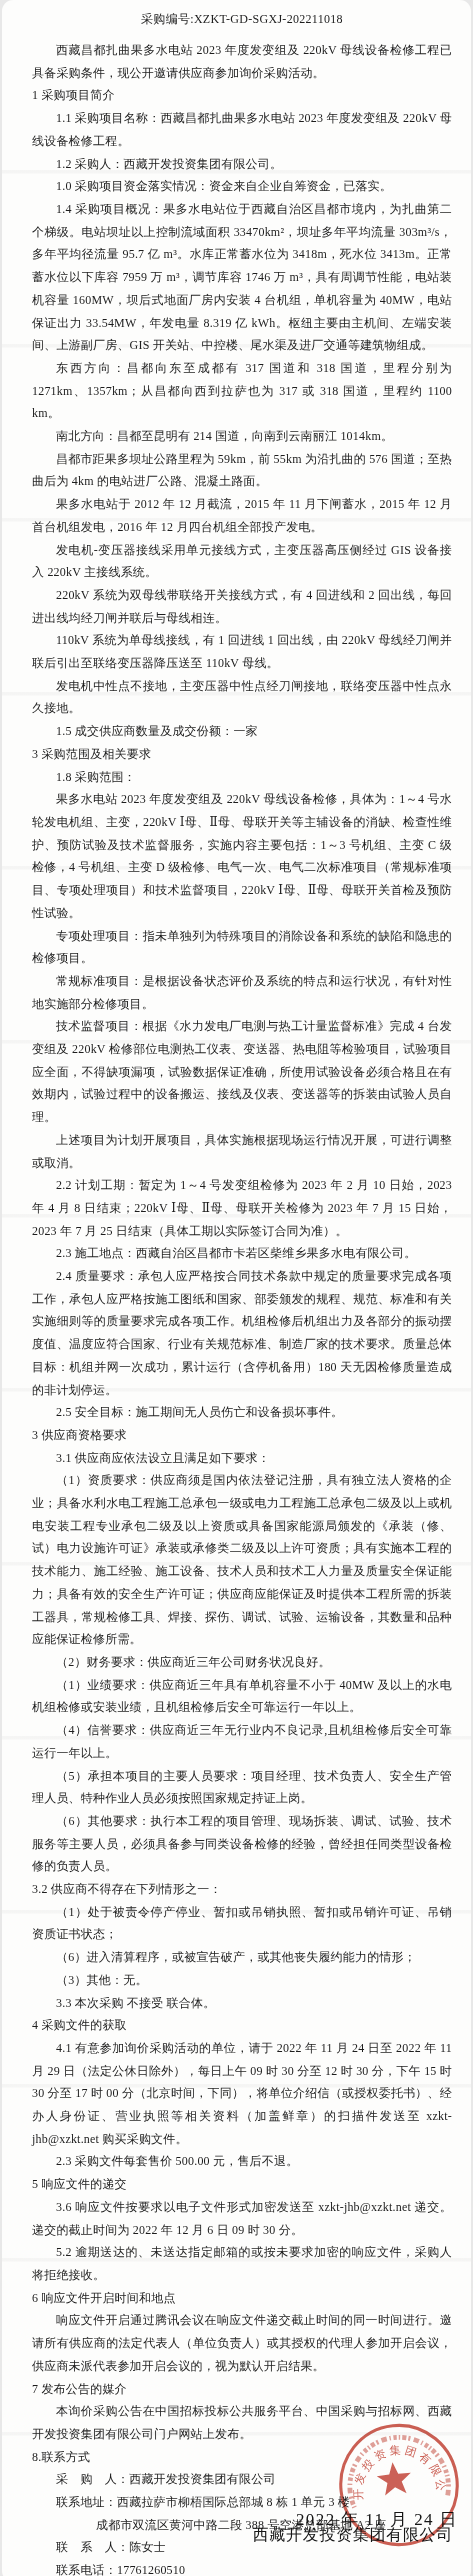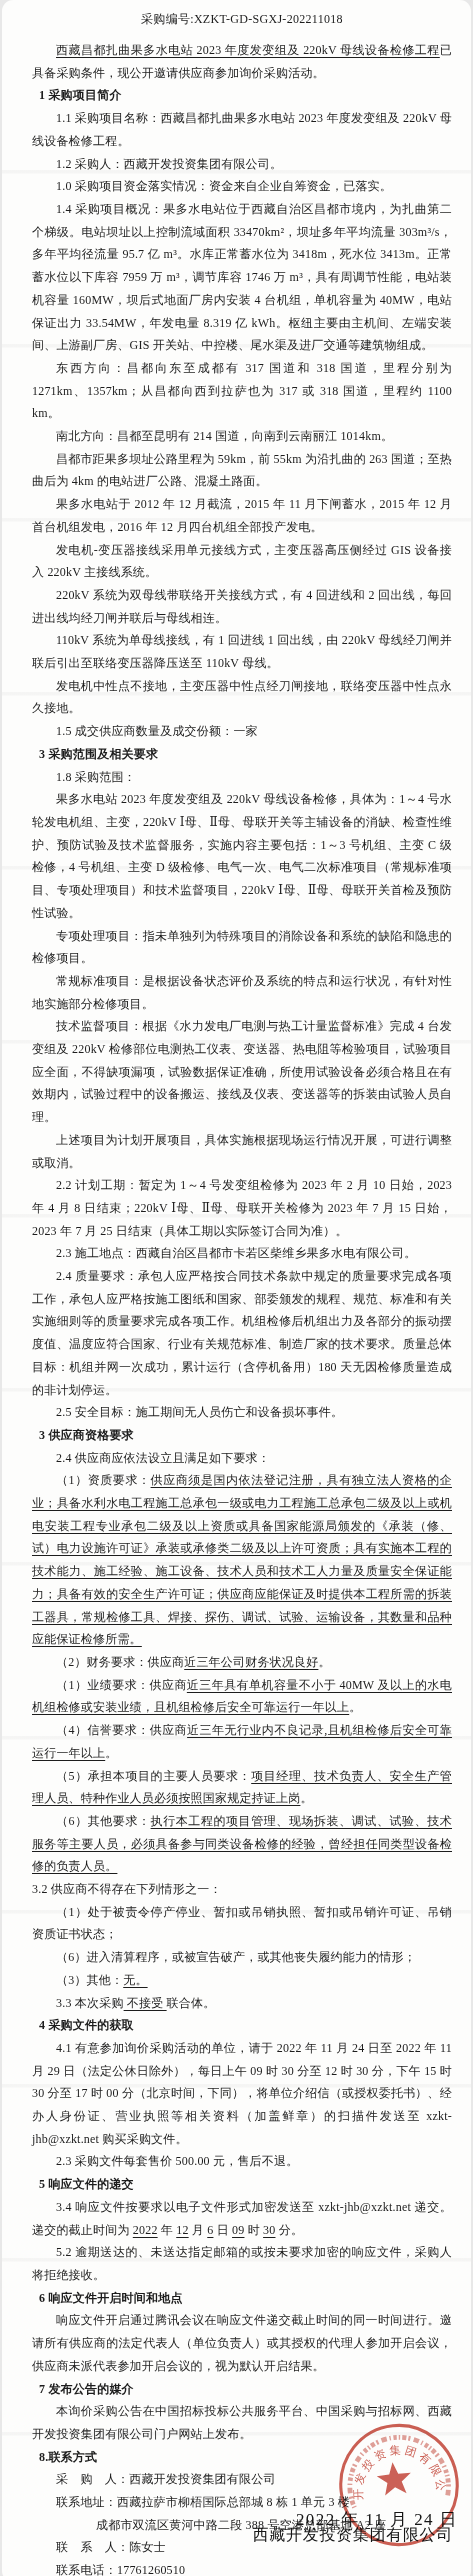--- a/index.html
+++ b/index.html
@@ -18,25 +18,25 @@
     font-family:"Liberation Serif","DejaVu Serif",serif;
     font-size:12px;
     line-height:22.7px;
     letter-spacing:0.2px;
     color:#1d1d1d;
     overflow:hidden;
     border-radius:11px;
   }
   .block{text-align:justify;}
   .b-center{text-align:center;letter-spacing:0.3px;}
-  .b-h{font-weight:700;margin-left:7px;}
+  .b-h{font-weight:400;}
   .b-p{text-indent:2em;}
   .b-pl{}
   .b-addr2{padding-left:64px;}
-  .ul{text-decoration:underline;text-underline-offset:3.4px;text-decoration-thickness:0.7px;}
+  .ul{text-underline-offset:3.4px;text-decoration-thickness:0.7px;}
   .header-line{margin-bottom:8.2px;}
   
   .sig-company{
     position:absolute; right:18px; top:2484px;
     font-size:16px; letter-spacing:0.7px; color:#161616; white-space:nowrap;margin-top:40px;
   }
   .sig-date{
     position:absolute; right:13px; top:2509px;
     font-size:17px; letter-spacing:1.4px; color:#161616; white-space:nowrap;
   }
@@ -58,56 +58,56 @@
 
   <div id="doc-body">
       <div class="block b-p"><span class="ul">西藏昌都扎曲果多水电站 2023 年度发变组及 220kV 母线设备检修工程</span><span>已具备采购条件，现公开邀请供应商参加询价采购活动。</span></div>
       <div class="block b-h"><span>1 采购项目简介</span></div>
       <div class="block b-p"><span>1.1 采购项目名称：西藏昌都扎曲果多水电站 2023 年度发变组及 220kV 母线设备检修工程。</span></div>
       <div class="block b-p"><span>1.2 采购人：西藏开发投资集团有限公司。</span></div>
       <div class="block b-p"><span>1.0 采购项目资金落实情况：资金来自企业自筹资金，已落实。</span></div>
       <div class="block b-p"><span>1.4 采购项目概况：果多水电站位于西藏自治区昌都市境内，为扎曲第二个梯级。电站坝址以上控制流域面积 33470km²，坝址多年平均流量 303m³/s，多年平均径流量 95.7 亿 m³。水库正常蓄水位为 3418m，死水位 3413m。正常蓄水位以下库容 7959 万 m³，调节库容 1746 万 m³，具有周调节性能，电站装机容量 160MW，坝后式地面厂房内安装 4 台机组，单机容量为 40MW，电站保证出力 33.54MW，年发电量 8.319 亿 kWh。枢纽主要由主机间、左端安装间、上游副厂房、GIS 开关站、中控楼、尾水渠及进厂交通等建筑物组成。</span></div>
       <div class="block b-p"><span>东西方向：昌都向东至成都有 317 国道和 318 国道，里程分别为 1271km、1357km；从昌都向西到拉萨也为 317 或 318 国道，里程约 1100 km。</span></div>
       <div class="block b-p"><span>南北方向：昌都至昆明有 214 国道，向南到云南丽江 1014km。</span></div>
-      <div class="block b-p"><span>昌都市距果多坝址公路里程为 59km，前 55km 为沿扎曲的 263 国道；至热曲后为 4km 的电站进厂公路、混凝土路面。</span></div>
+      <div class="block b-p"><span>昌都市距果多坝址公路里程为 59km，前 55km 为沿扎曲的 576 国道；至热曲后为 4km 的电站进厂公路、混凝土路面。</span></div>
       <div class="block b-p"><span>果多水电站于 2012 年 12 月截流，2015 年 11 月下闸蓄水，2015 年 12 月首台机组发电，2016 年 12 月四台机组全部投产发电。</span></div>
       <div class="block b-p"><span>发电机-变压器接线采用单元接线方式，主变压器高压侧经过 GIS 设备接入 220kV 主接线系统。</span></div>
       <div class="block b-p"><span>220kV 系统为双母线带联络开关接线方式，有 4 回进线和 2 回出线，每回进出线均经刀闸并联后与母线相连。</span></div>
       <div class="block b-p"><span>110kV 系统为单母线接线，有 1 回进线 1 回出线，由 220kV 母线经刀闸并联后引出至联络变压器降压送至 110kV 母线。</span></div>
       <div class="block b-p"><span>发电机中性点不接地，主变压器中性点经刀闸接地，联络变压器中性点永久接地。</span></div>
       <div class="block b-p"><span>1.5 成交供应商数量及成交份额：一家</span></div>
       <div class="block b-h"><span>3 采购范围及相关要求</span></div>
       <div class="block b-p"><span>1.8 采购范围：</span></div>
       <div class="block b-p"><span>果多水电站 2023 年度发变组及 220kV 母线设备检修，具体为：1～4 号水轮发电机组、主变，220kV Ⅰ母、Ⅱ母、母联开关等主辅设备的消缺、检查性维护、预防试验及技术监督服务，实施内容主要包括：1～3 号机组、主变 C 级检修，4 号机组、主变 D 级检修、电气一次、电气二次标准项目（常规标准项目、专项处理项目）和技术监督项目，220kV Ⅰ母、Ⅱ母、母联开关首检及预防性试验。</span></div>
       <div class="block b-p"><span>专项处理项目：指未单独列为特殊项目的消除设备和系统的缺陷和隐患的检修项目。</span></div>
       <div class="block b-p"><span>常规标准项目：是根据设备状态评价及系统的特点和运行状况，有针对性地实施部分检修项目。</span></div>
       <div class="block b-p"><span>技术监督项目：根据《水力发电厂电测与热工计量监督标准》完成 4 台发变组及 220kV 检修部位电测热工仪表、变送器、热电阻等检验项目，试验项目应全面，不得缺项漏项，试验数据保证准确，所使用试验设备必须合格且在有效期内，试验过程中的设备搬运、接线及仪表、变送器等的拆装由试验人员自理。</span></div>
       <div class="block b-p"><span>上述项目为计划开展项目，具体实施根据现场运行情况开展，可进行调整或取消。</span></div>
       <div class="block b-p"><span>2.2 计划工期：暂定为 1～4 号发变组检修为 2023 年 2 月 10 日始，2023 年 4 月 8 日结束；220kV Ⅰ母、Ⅱ母、母联开关检修为 2023 年 7 月 15 日始，2023 年 7 月 25 日结束（具体工期以实际签订合同为准）。</span></div>
       <div class="block b-p"><span>2.3 施工地点：西藏自治区昌都市卡若区柴维乡果多水电有限公司。</span></div>
       <div class="block b-p"><span>2.4 质量要求：承包人应严格按合同技术条款中规定的质量要求完成各项工作，承包人应严格按施工图纸和国家、部委颁发的规程、规范、标准和有关实施细则等的质量要求完成各项工作。机组检修后机组出力及各部分的振动摆度值、温度应符合国家、行业有关规范标准、制造厂家的技术要求。质量总体目标：机组并网一次成功，累计运行（含停机备用）180 天无因检修质量造成的非计划停运。</span></div>
       <div class="block b-p"><span>2.5 安全目标：施工期间无人员伤亡和设备损坏事件。</span></div>
       <div class="block b-h"><span>3 供应商资格要求</span></div>
-      <div class="block b-p"><span>2.4 供应商应依法设立且满足如下要求：</span></div>
+      <div class="block b-p"><span>3.1 供应商应依法设立且满足如下要求：</span></div>
       <div class="block b-p"><span>（1）资质要求：</span><span class="ul">供应商须是国内依法登记注册，具有独立法人资格的企业；具备水利水电工程施工总承包一级或电力工程施工总承包二级及以上或机电安装工程专业承包二级及以上资质或具备国家能源局颁发的《承装（修、试）电力设施许可证》承装或承修类二级及以上许可资质；具有实施本工程的技术能力、施工经验、施工设备、技术人员和技术工人力量及质量安全保证能力；具备有效的安全生产许可证；供应商应能保证及时提供本工程所需的拆装工器具，常规检修工具、焊接、探伤、调试、试验、运输设备，其数量和品种应能保证检修所需。</span></div>
       <div class="block b-p"><span>（2）财务要求：供应商</span><span class="ul">近三年公司财务状况良好</span><span>。</span></div>
       <div class="block b-p"><span>（1）业绩要求：供应商</span><span class="ul">近三年具有单机容量不小于 40MW 及以上的水电机组检修或安装业绩，且机组检修后安全可靠运行一年以上</span><span>。</span></div>
       <div class="block b-p"><span>（4）信誉要求：供应商</span><span class="ul">近三年无行业内不良记录,且机组检修后安全可靠运行一年以上</span><span>。</span></div>
       <div class="block b-p"><span>（5）承担本项目的主要人员要求：</span><span class="ul">项目经理、技术负责人、安全生产管理人员、特种作业人员必须按照国家规定持证上岗</span><span>。</span></div>
       <div class="block b-p"><span>（6）其他要求：</span><span class="ul">执行本工程的项目管理、现场拆装、调试、试验、技术服务等主要人员，必须具备参与同类设备检修的经验，曾经担任同类型设备检修的负责人员。</span></div>
       <div class="block b-pl"><span>3.2 供应商不得存在下列情形之一：</span></div>
       <div class="block b-p"><span>（1）处于被责令停产停业、暂扣或吊销执照、暂扣或吊销许可证、吊销资质证书状态；</span></div>
       <div class="block b-p"><span>（6）进入清算程序，或被宣告破产，或其他丧失履约能力的情形；</span></div>
       <div class="block b-p"><span>（3）其他：</span><span class="ul">无。</span></div>
       <div class="block b-p"><span>3.3 本次采购</span><span class="ul"> 不接受 </span><span>联合体。</span></div>
       <div class="block b-h"><span>4 采购文件的获取</span></div>
       <div class="block b-p"><span>4.1 有意参加询价采购活动的单位，请于 2022 年 11 月 24 日至 2022 年 11 月 29 日（法定公休日除外），每日上午 09 时 30 分至 12 时 30 分，下午 15 时 30 分至 17 时 00 分（北京时间，下同），将单位介绍信（或授权委托书）、经办人身份证、营业执照等相关资料（加盖鲜章）的扫描件发送至 xzkt-jhb@xzkt.net 购买采购文件。</span></div>
       <div class="block b-p"><span>2.3 采购文件每套售价 500.00 元，售后不退。</span></div>
       <div class="block b-h"><span>5 响应文件的递交</span></div>
-      <div class="block b-p"><span>3.4 响应文件按要求以电子文件形式加密发送至 xzkt-jhb@xzkt.net 递交。递交的截止时间为 </span><span class="ul">2022</span><span> 年 </span><span class="ul">12</span><span> 月 </span><span class="ul">6</span><span> 日 </span><span class="ul">09</span><span> 时 </span><span class="ul">30</span><span> 分。</span></div>
+      <div class="block b-p"><span>3.6 响应文件按要求以电子文件形式加密发送至 xzkt-jhb@xzkt.net 递交。递交的截止时间为 </span><span class="ul">2022</span><span> 年 </span><span class="ul">12</span><span> 月 </span><span class="ul">6</span><span> 日 </span><span class="ul">09</span><span> 时 </span><span class="ul">30</span><span> 分。</span></div>
       <div class="block b-p"><span>5.2 逾期送达的、未送达指定邮箱的或按未要求加密的响应文件，采购人将拒绝接收。</span></div>
       <div class="block b-h"><span>6 响应文件开启时间和地点</span></div>
       <div class="block b-p"><span>响应文件开启通过腾讯会议在响应文件递交截止时间的同一时间进行。邀请所有供应商的法定代表人（单位负责人）或其授权的代理人参加开启会议，供应商未派代表参加开启会议的，视为默认开启结果。</span></div>
       <div class="block b-h"><span>7 发布公告的媒介</span></div>
       <div class="block b-p"><span>本询价采购公告在中国招标投标公共服务平台、中国采购与招标网、西藏开发投资集团有限公司门户网站上发布。</span></div>
       <div class="block b-h"><span>8.联系方式</span></div>
       <div class="block b-p"><span>采　购　人：西藏开发投资集团有限公司</span></div>
       <div class="block b-p"><span>联系地址：西藏拉萨市柳梧国际总部城 8 栋 1 单元 3 楼</span></div>
       <div class="block b-addr2"><span>成都市双流区黄河中路二段 388 号空港总部基地 A2 座</span></div>
       <div class="block b-p"><span>联　系　人：陈女士</span></div>

